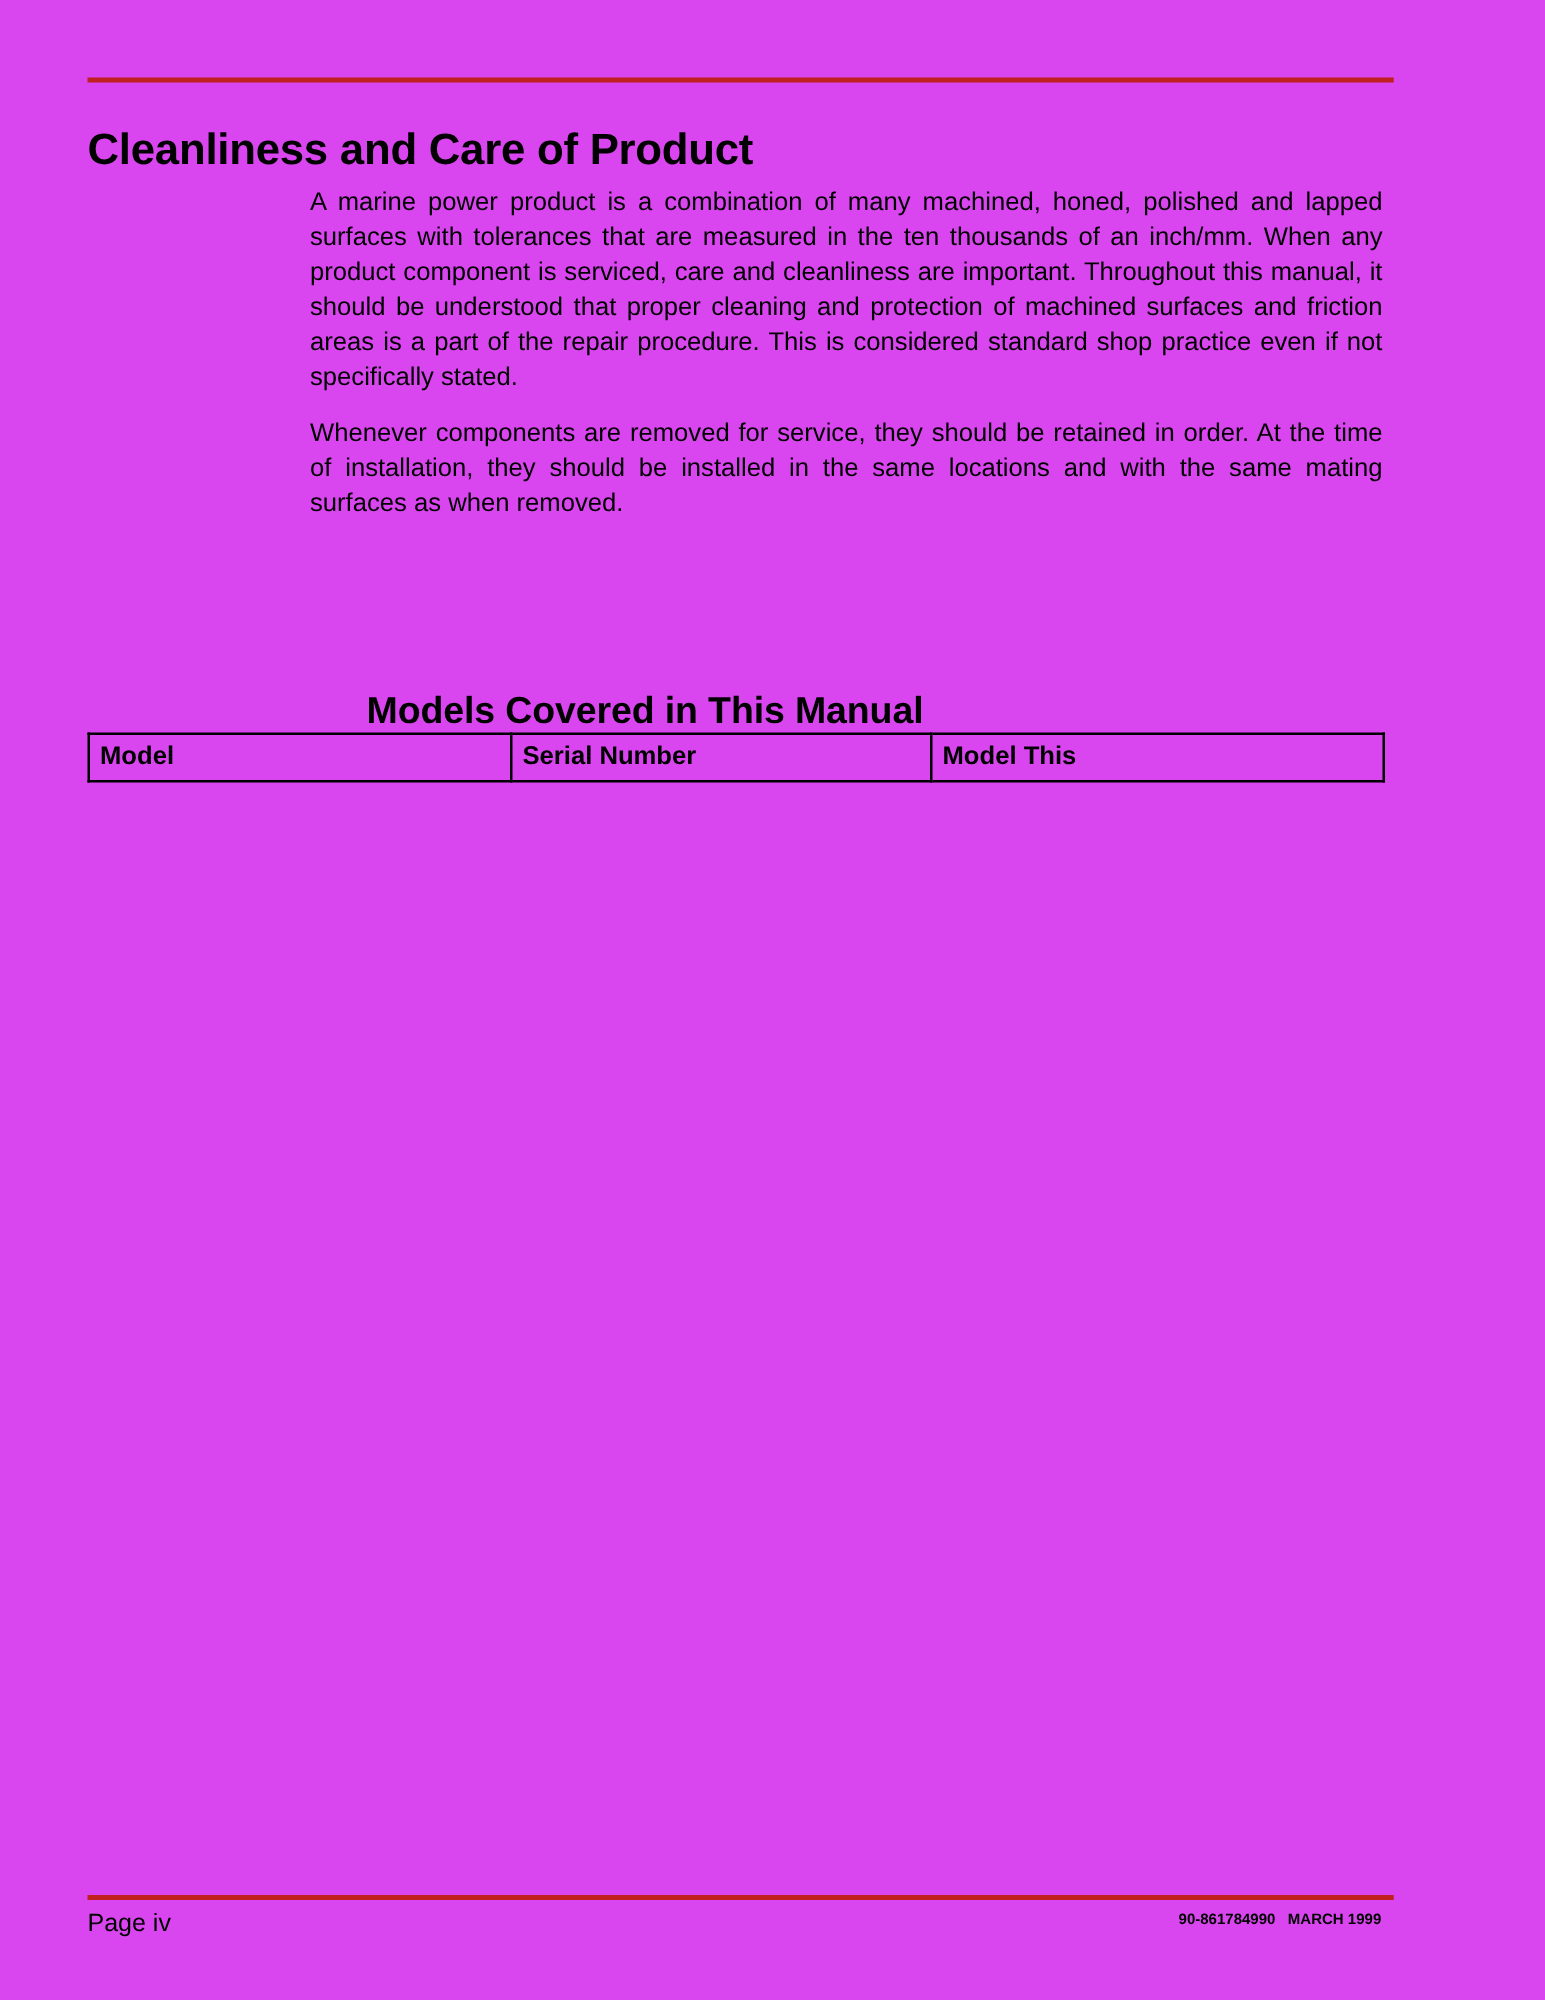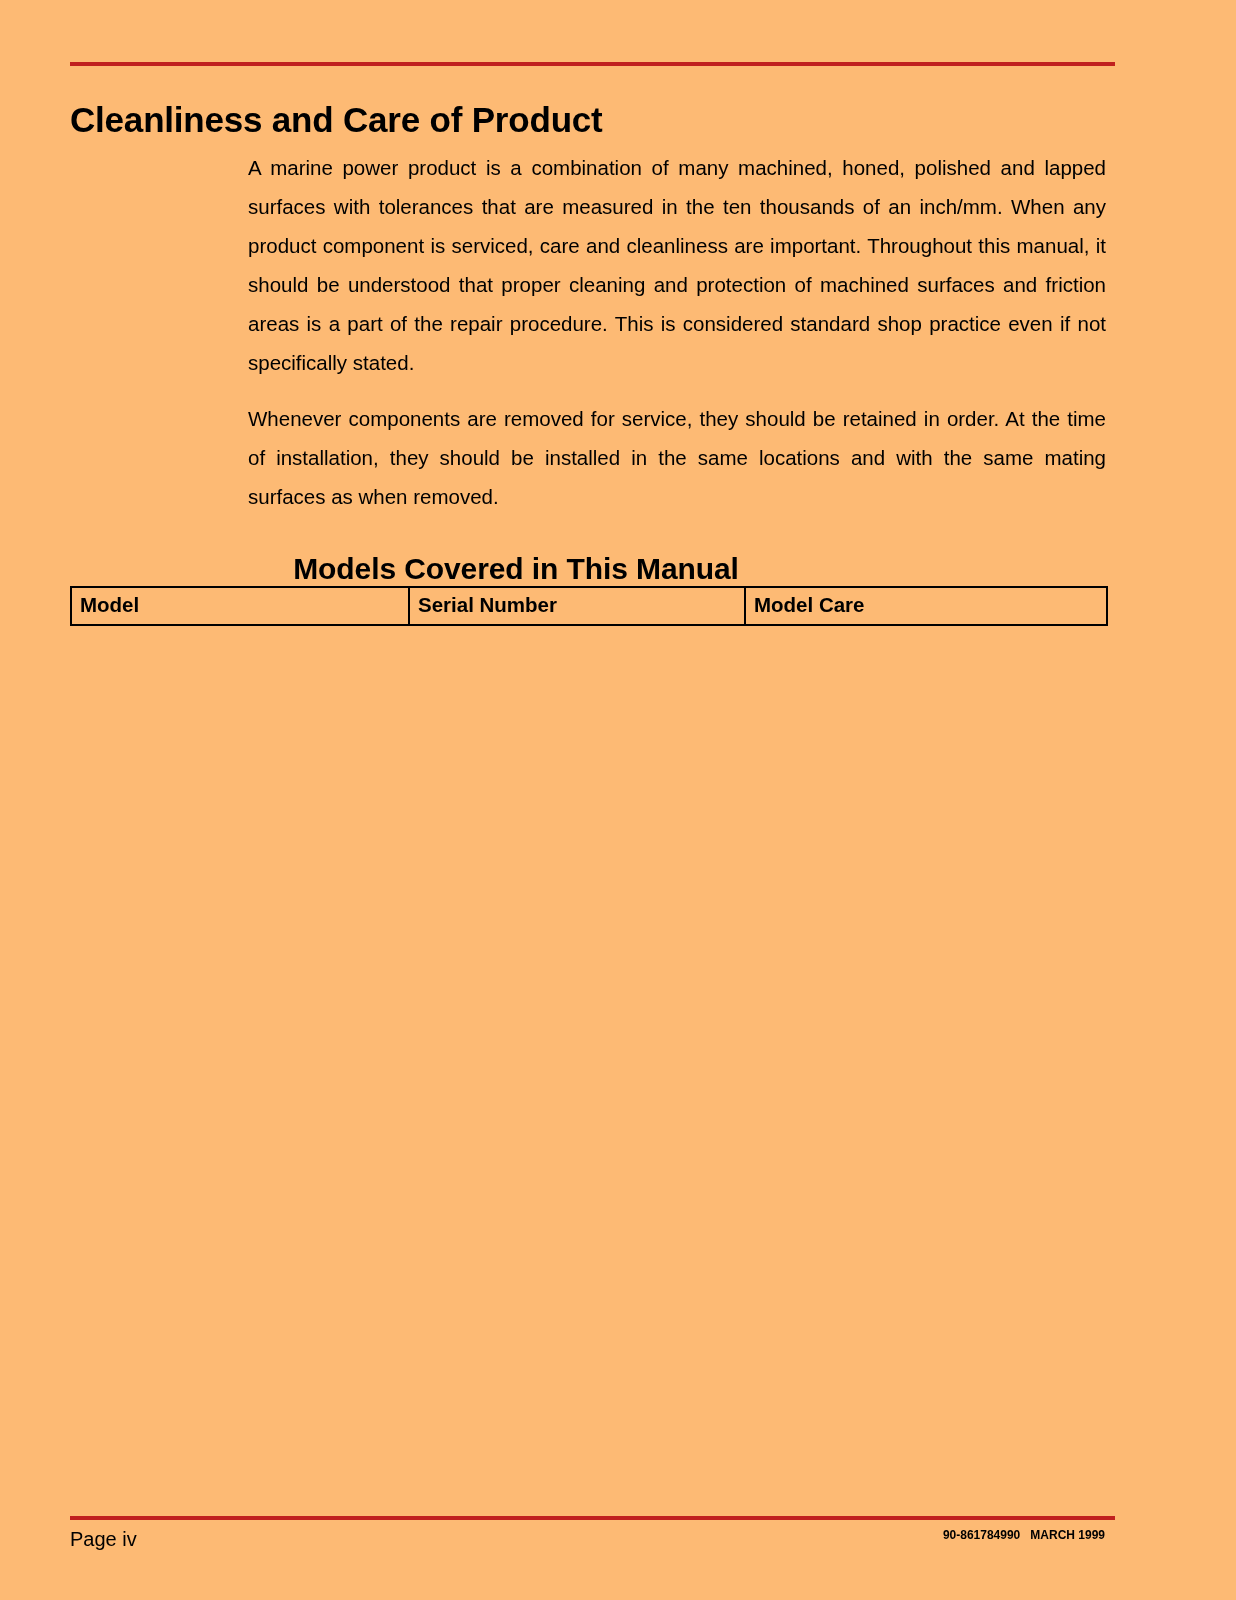--- a/index.html
+++ b/index.html
@@ -8,21 +8,21 @@
     background: #ffffff;
   }
   body {
     font-family: "Liberation Sans", sans-serif;
     color: #000000;
   }
   .page {
     position: relative;
     width: 1236px;
     height: 1600px;
-    background: #fdba74;
+    background: #d946ef;
     box-sizing: border-box;
     overflow: hidden;
   }
 
   
   .header-rule {
     position: absolute;
     left: 70px;
     top: 62px;
     width: 1045px;
@@ -44,21 +44,21 @@
 
   
   .body-block {
     position: absolute;
     left: 248px;
     top: 148px;
     width: 858px;
   }
   .para {
     font-size: 20.5px;
-    line-height: 39px;
+    line-height: 28px;
     text-align: justify;
     margin: 0 0 17px 0;
     -webkit-hyphens: none;
     hyphens: none;
   }
   .para:last-child { margin-bottom: 0; }
 
   
   .models-heading {
     position: absolute;
@@ -145,21 +145,21 @@
     <table class="models-table">
       <colgroup>
         <col class="col-model">
         <col class="col-serial">
         <col class="col-year">
       </colgroup>
       <thead>
         <tr>
           <th>Model</th>
           <th>Serial Number</th>
-          <th>Model Care</th>
+          <th>Model This</th>
         </tr>
       </thead>
       <tbody>
       </tbody>
     </table>
   </div>
 
   <div class="footer-rule"></div>
 
   <div class="footer-left">Page iv</div>

